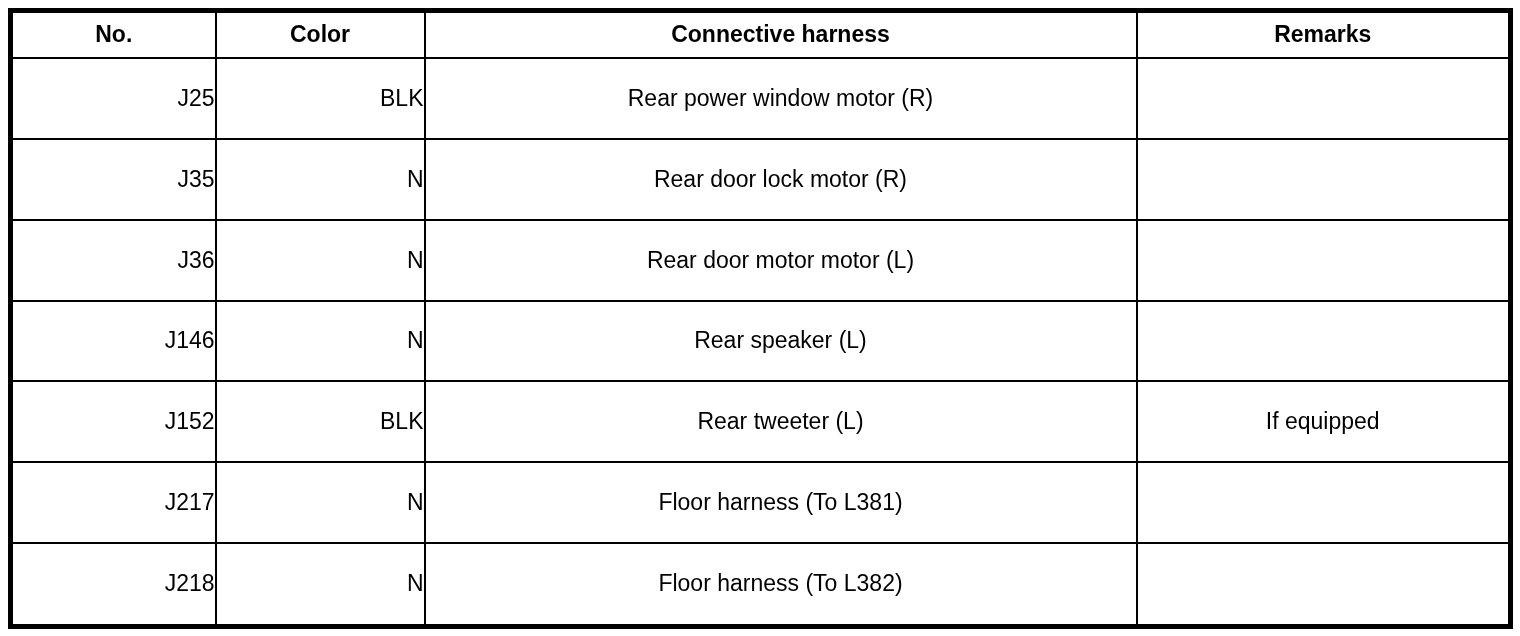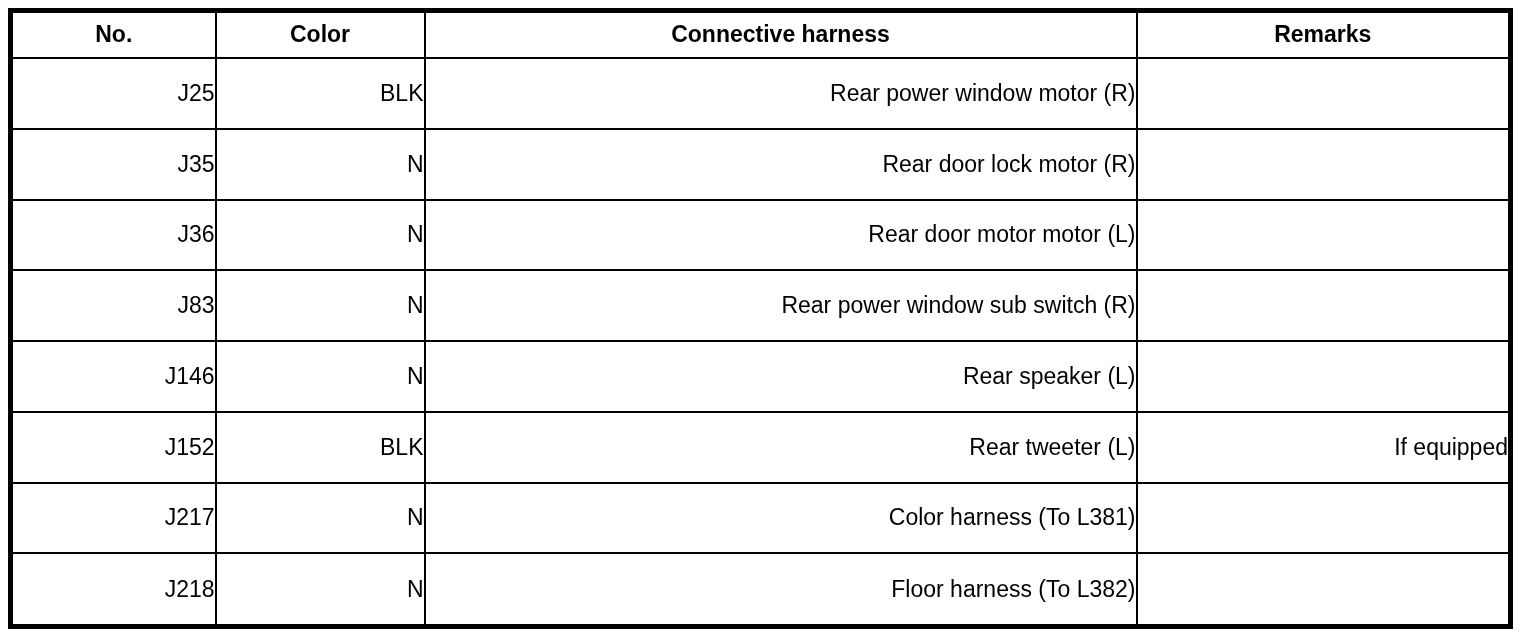--- a/index.html
+++ b/index.html
@@ -47,21 +47,21 @@
   table.connector-table td {
     font-weight: normal;
     height: 47px;
   }
   col.col-no     { width: 205px; }
   col.col-color  { width: 209px; }
   col.col-pos    { width: 712px; }
   col.col-rem    { width: 374px; }
   td.cell-no, td.cell-color { text-align: right; }
   td.cell-position, td.cell-remarks {
-    text-align: right;
+    text-align: center;
     padding-left: 10px;
   }
 </style>
 </head>
 <body>
 
 <div class="page">
   <table class="connector-table">
     <colgroup>
       <col class="col-no">
@@ -90,41 +90,35 @@
           <td class="cell-position">Rear door lock motor (R)</td>
           <td class="cell-remarks"></td>
         </tr>
         <tr>
           <td class="cell-no">J36</td>
           <td class="cell-color">N</td>
           <td class="cell-position">Rear door motor motor (L)</td>
           <td class="cell-remarks"></td>
         </tr>
         <tr>
-          <td class="cell-no">J83</td>
-          <td class="cell-color">N</td>
-          <td class="cell-position">Rear power window sub switch (R)</td>
-          <td class="cell-remarks"></td>
-        </tr>
-        <tr>
           <td class="cell-no">J146</td>
           <td class="cell-color">N</td>
           <td class="cell-position">Rear speaker (L)</td>
           <td class="cell-remarks"></td>
         </tr>
         <tr>
           <td class="cell-no">J152</td>
           <td class="cell-color">BLK</td>
           <td class="cell-position">Rear tweeter (L)</td>
           <td class="cell-remarks">If equipped</td>
         </tr>
         <tr>
           <td class="cell-no">J217</td>
           <td class="cell-color">N</td>
-          <td class="cell-position">Color harness (To L381)</td>
+          <td class="cell-position">Floor harness (To L381)</td>
           <td class="cell-remarks"></td>
         </tr>
         <tr>
           <td class="cell-no">J218</td>
           <td class="cell-color">N</td>
           <td class="cell-position">Floor harness (To L382)</td>
           <td class="cell-remarks"></td>
         </tr>
       </tbody>
   </table>

